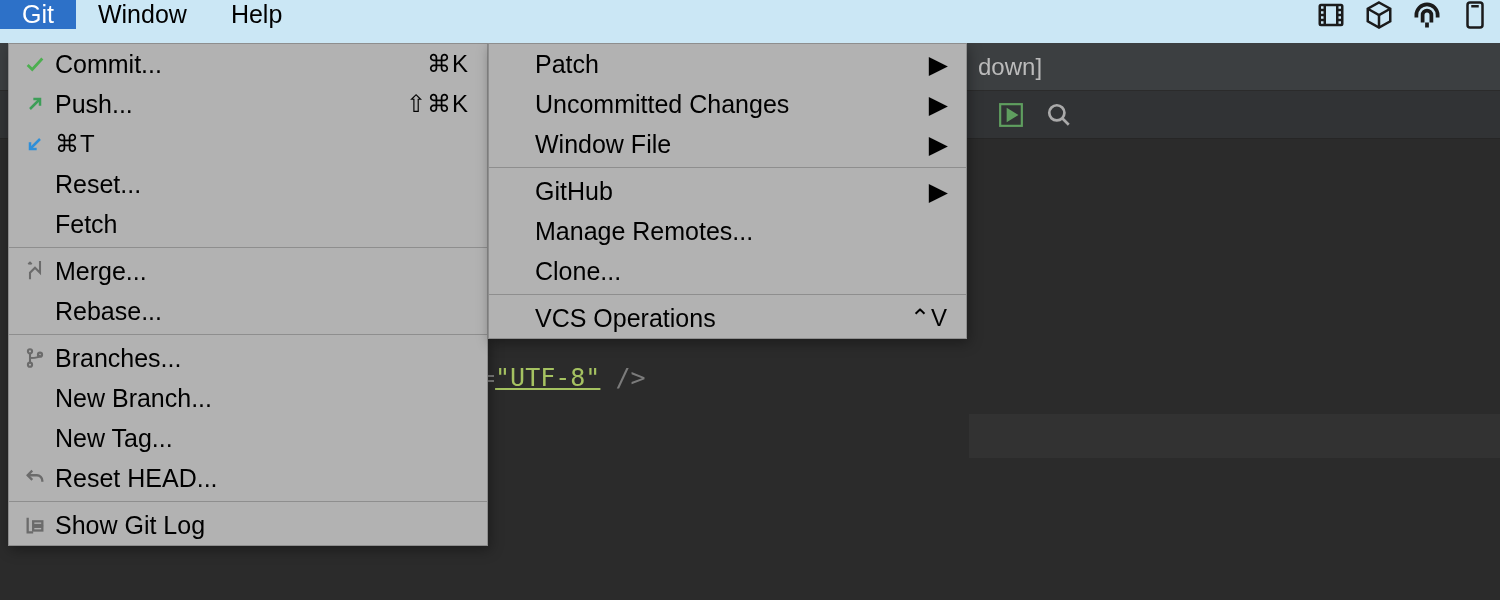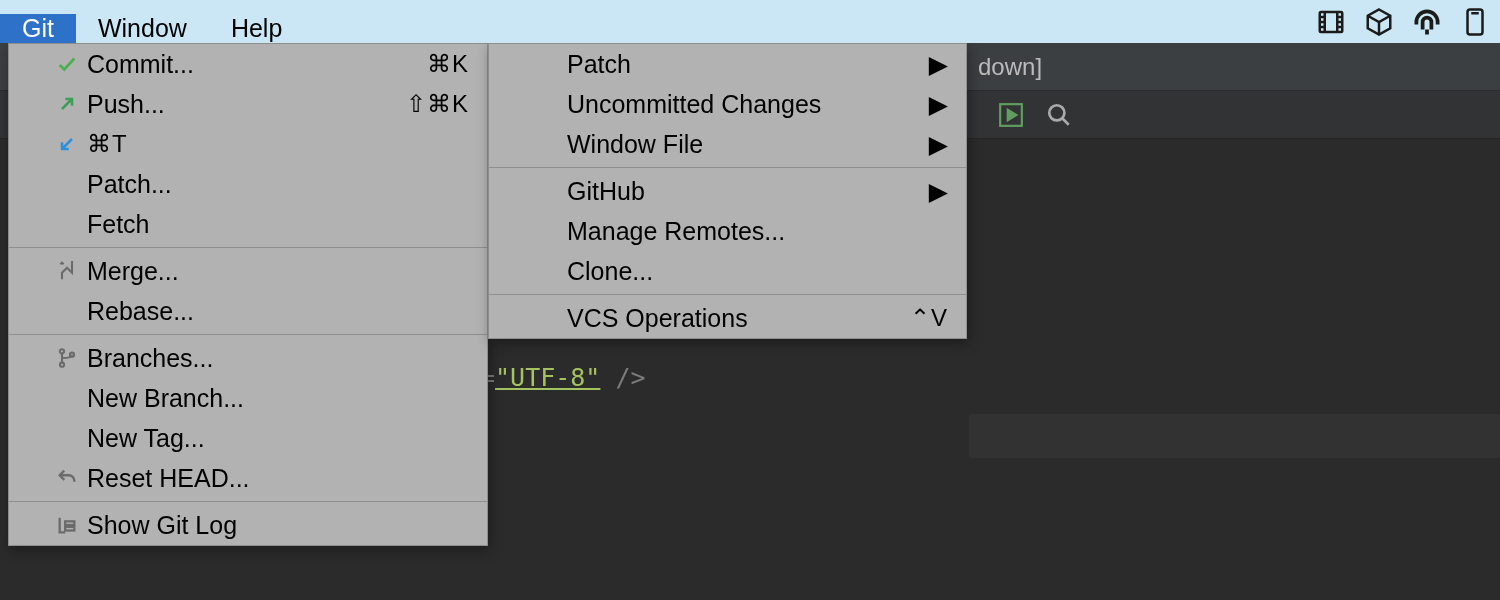--- a/index.html
+++ b/index.html
@@ -4,21 +4,21 @@
 <style>
   * { margin:0; padding:0; box-sizing:border-box; }
   html,body { width:1500px; height:600px; font-family:-apple-system,"Helvetica Neue",Arial,sans-serif; overflow:hidden; }
   body { background:#3b3f41; }
 
   
   .menubar {
     height:43px;
     background:#cbe7f5;
     display:flex;
-    align-items:flex-end;
+    align-items:flex-start;
     font-size:25px;
     color:#000;
     position:relative;
     z-index:100;
   }
   .menubar-item {
     padding:0 22px;
     display:flex;
     align-items:center;
     cursor:default;
@@ -43,21 +43,20 @@
   }
   .dd-git { left:8px; top:43px; width:480px; }
   .dd-sub { left:488px; top:43px; width:479px; }
   .dd-row {
     display:flex;
     align-items:center;
     height:40px;
     padding:0 18px 0 12px;
     cursor:default;
     white-space:nowrap;
-    margin-left:32px;
   }
   .dd-row .ic { width:28px; display:flex; justify-content:center; margin-right:6px; color:#6b6b6b;}
   .dd-row .lbl { flex:1; }
   .dd-row .short { color:#000; font-size:24px; letter-spacing:1px; }
   .dd-row .arrow { margin-left:auto; }
   .dd-sep { height:1px; background:#8e8e8e; margin:3px 0; }
 
   
   .editor-bg {
     position:absolute;
@@ -208,21 +207,21 @@
     <span class="ic">
         <svg width="20" height="20" viewBox="0 0 24 24" fill="none" stroke="#2f8fd9" stroke-width="3">
           <line x1="18" y1="6" x2="6" y2="18"></line>
           <polyline points="6,10 6,18 14,18"></polyline>
         </svg>
       </span>
     <span class="short">⌘T</span>
   </div>
   <div class="dd-row">
     <span class="ic"></span>
-    <span class="lbl">Patch...</span>
+    <span class="lbl">Reset...</span>
   </div>
   <div class="dd-row">
     <span class="ic"></span>
     <span class="lbl">Fetch</span>
   </div>
   <div class="dd-sep"></div>
   <div class="dd-row">
     <span class="ic">
         <svg width="20" height="22" viewBox="0 0 24 24" fill="none" stroke="#6b6b6b" stroke-width="2.5">
           <path d="M6 22v-8l6-6 6 6v-14"></path>

